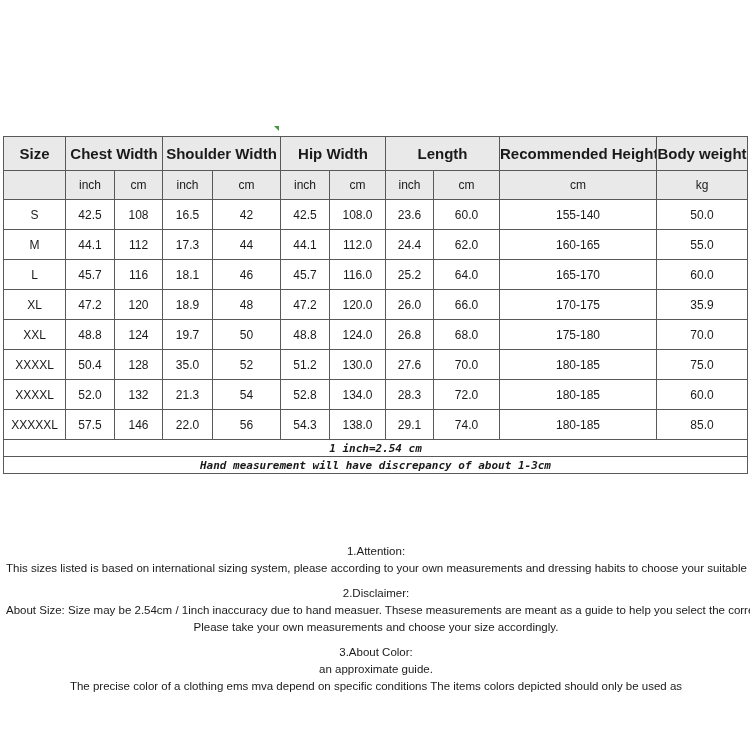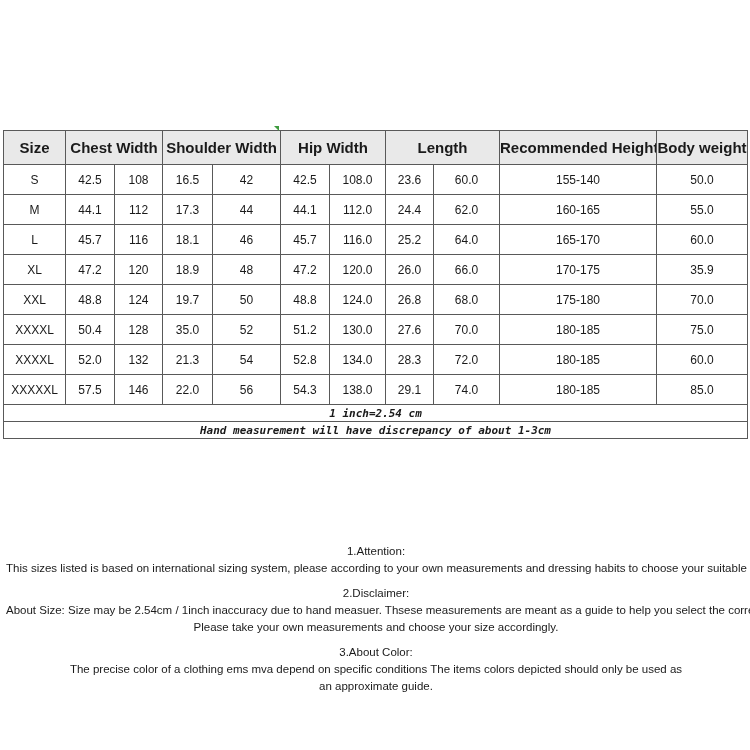--- a/index.html
+++ b/index.html
@@ -7,21 +7,21 @@
     width: 750px; height: 750px;
     background: #ffffff;
     font-family: "Liberation Sans", sans-serif;
     position: relative;
     color: #1a1a1a;
   }
   .page { position: absolute; inset: 0; }
 
   table.size-chart {
     position: absolute;
-    left: 3px; top: 130px;
+    left: 3px; top: 136px;
     width: 744px;
     border-collapse: collapse;
     table-layout: fixed;
   }
   table.size-chart th, table.size-chart td {
     border: 1px solid #595959;
     text-align: center;
     vertical-align: middle;
     padding: 0;
     overflow: hidden;
@@ -91,20 +91,33 @@
     <thead>
       <tr id="header-row">
           <th colspan="1" class="top-h">Size</th>
           <th colspan="2" class="top-h">Chest Width</th>
           <th colspan="2" class="top-h">Shoulder Width</th>
           <th colspan="2" class="top-h">Hip Width</th>
           <th colspan="2" class="top-h">Length</th>
           <th colspan="1" class="top-h">Recommended Height</th>
           <th colspan="1" class="top-h">Body weight</th>
         </tr>
+      <tr id="subheader-row">
+          <th class="sub-h"></th>
+          <th class="sub-h">inch</th>
+          <th class="sub-h">cm</th>
+          <th class="sub-h">inch</th>
+          <th class="sub-h">cm</th>
+          <th class="sub-h">inch</th>
+          <th class="sub-h">cm</th>
+          <th class="sub-h">inch</th>
+          <th class="sub-h">cm</th>
+          <th class="sub-h">cm</th>
+          <th class="sub-h">kg</th>
+        </tr>
     </thead>
     <tbody id="table-body">
         <tr>
           <td>S</td>
           <td>42.5</td>
           <td>108</td>
           <td>16.5</td>
           <td>42</td>
           <td>42.5</td>
           <td>108.0</td>
@@ -222,18 +235,18 @@
       <div>1.Attention:</div>
       <div>This sizes listed is based on international sizing system, please according to your own measurements and dressing habits to choose your suitable size.</div>
     </div>
     <div class="section">
       <div>2.Disclaimer:</div>
       <div>About Size: Size may be 2.54cm / 1inch inaccuracy due to hand measuer. Thsese measurements are meant as a guide to help you select the correct size.</div>
       <div>Please take your own measurements and choose your size accordingly.</div>
     </div>
     <div class="section">
       <div>3.About Color:</div>
+      <div>an approximate guide.</div>
       <div>The precise color of a clothing ems mva depend on specific conditions The items colors depicted should only be used as</div>
-      <div>an approximate guide.</div>
     </div>
   </div>
 
 </div>
 
 </body></html>

